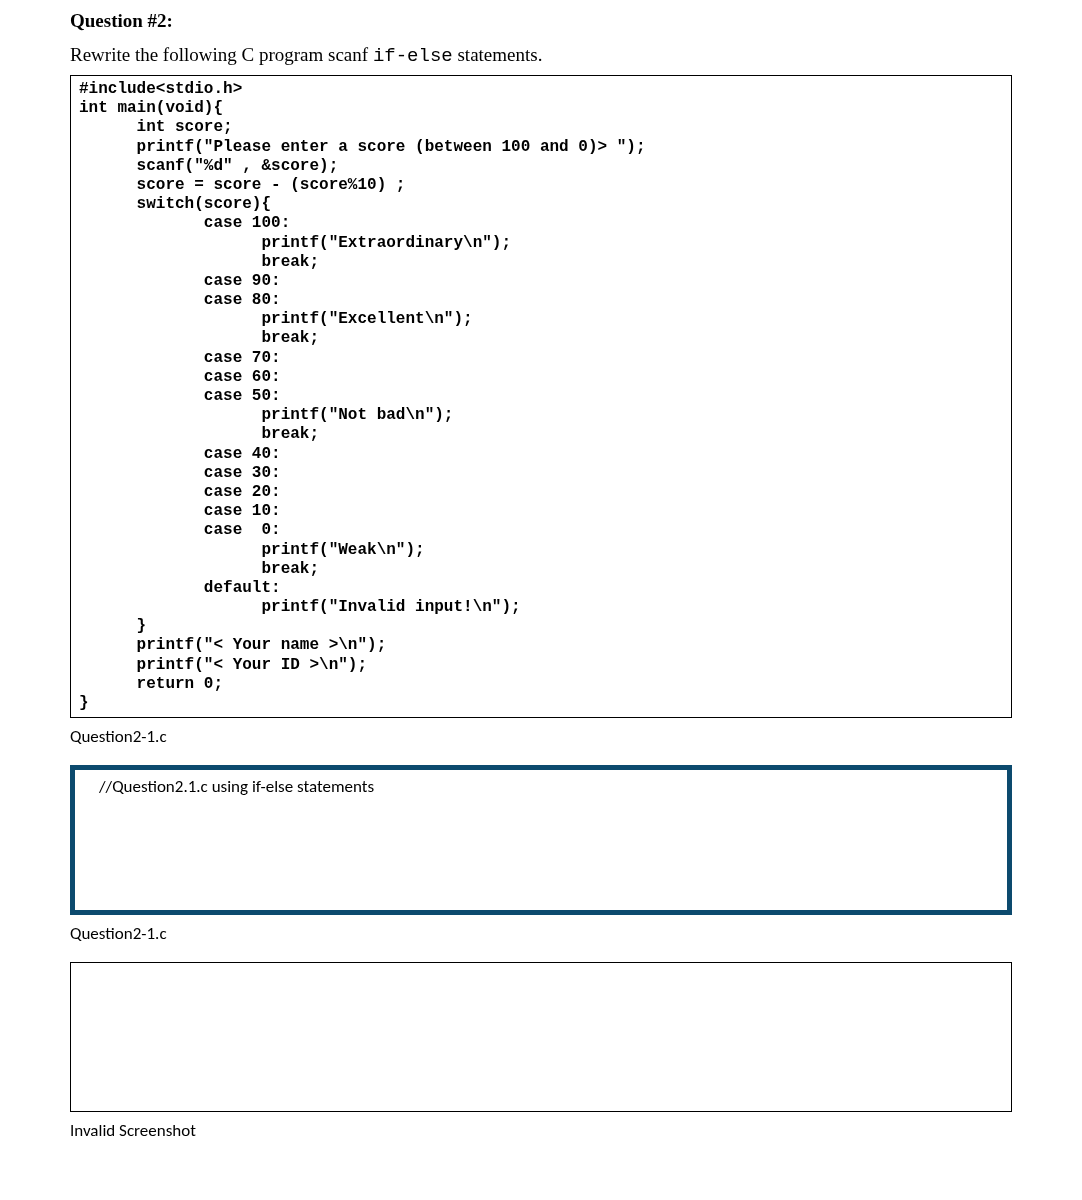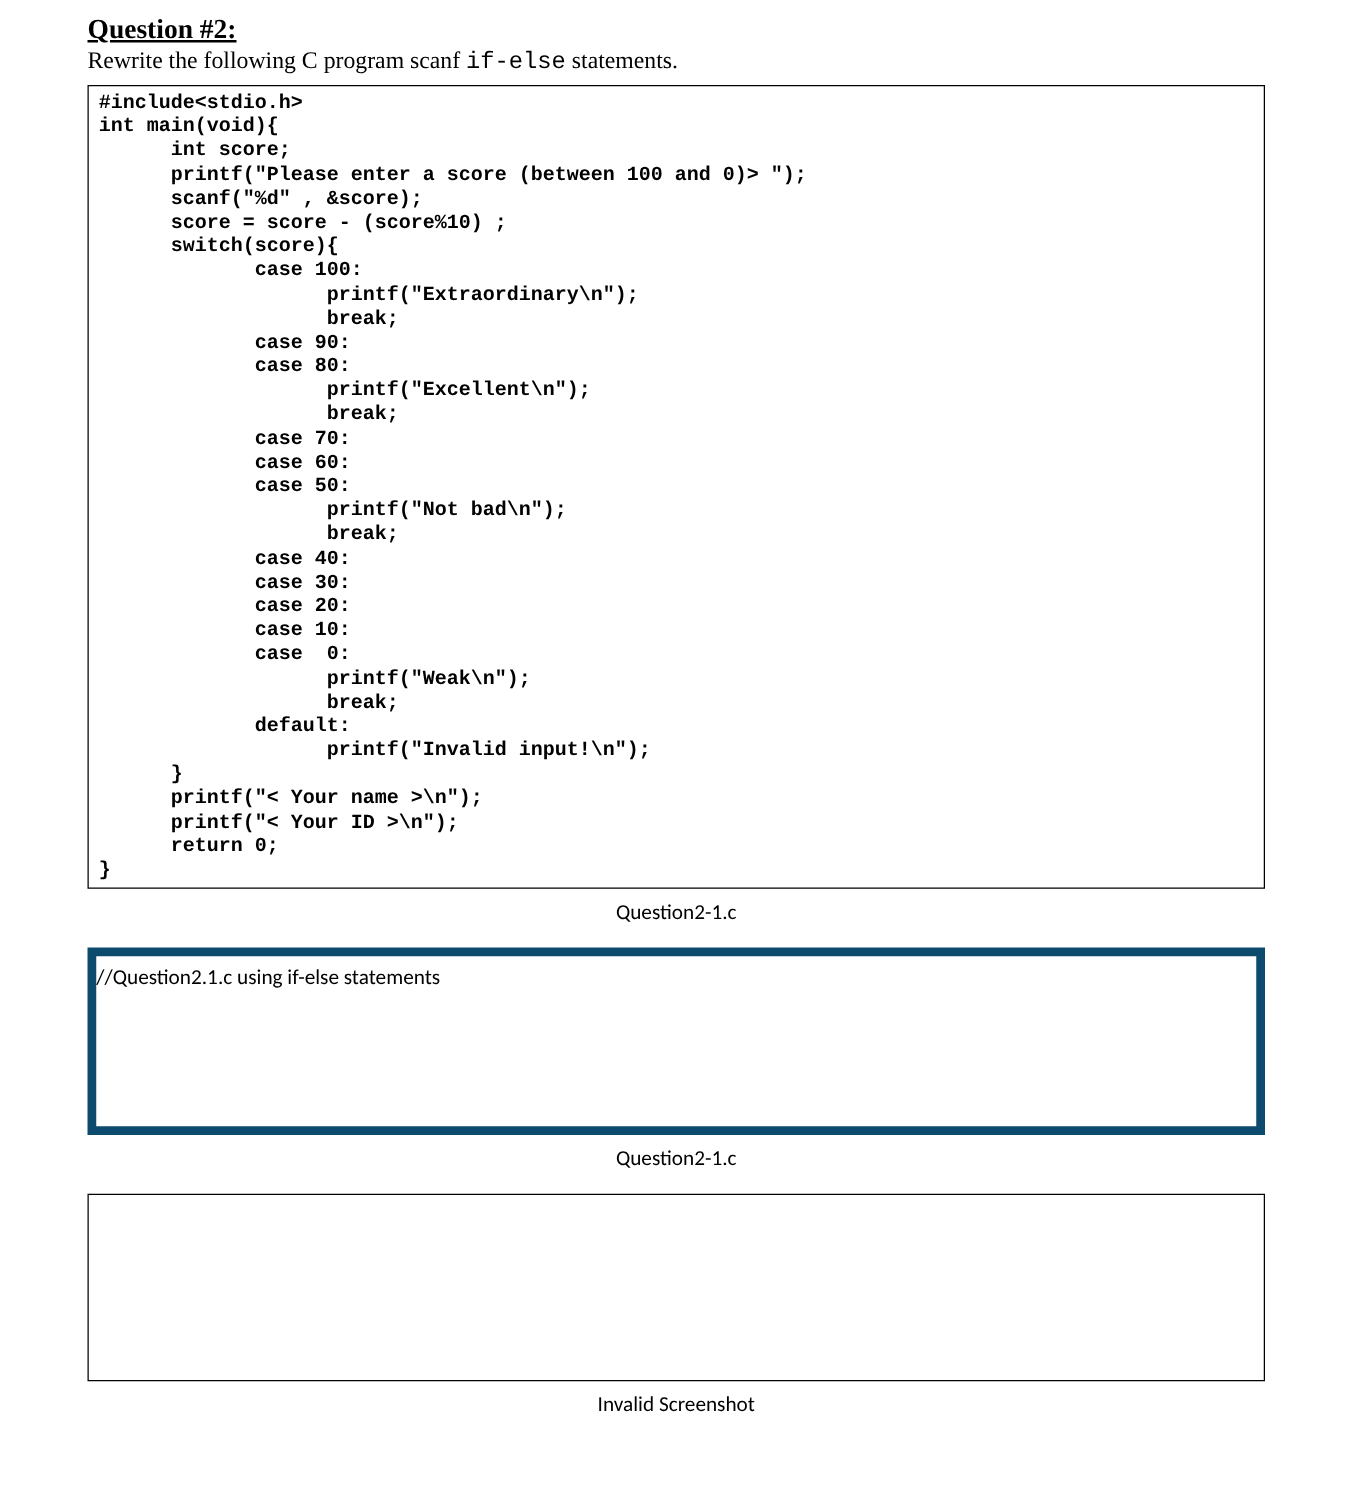--- a/index.html
+++ b/index.html
@@ -10,50 +10,48 @@
     body {
       font-family: "Times New Roman", Times, serif;
       background: #fff;
       padding: 10px 70px;
       font-size: 18px;
       color: #000;
       width: 1082px;
     }
     .question-heading {
       font-weight: bold;
-      text-decoration: underline;
-      font-size: 22px;
-      margin-bottom: 2px;
+      font-size: 19px;
+      margin-bottom: 12px;
     }
     .instruction {
       font-size: 19px;
       margin-bottom: 8px;
     }
     .mono {
       font-family: Liberation Mono, monospace;
     }
     .code-box {
       border: 1px solid #000;
       padding: 4px 8px;
       font-family: "Courier New", Courier, monospace;
       font-size: 16px;
       line-height: 1.2;
       white-space: pre;
       overflow: hidden;
       font-weight: bold;
     }
     .caption {
-      text-align: center;
       font-family: Calibri, Arial, sans-serif;
       font-size: 17px;
       margin: 8px 0 18px 0;
     }
     .answer-box {
-      border: 7px solid #0c4a6e;
-      padding: 6px 0;
+      border: 5px solid #0c4a6e;
+      padding: 6px 24px;
       font-family: Calibri, Arial, sans-serif;
       font-size: 17px;
       min-height: 150px;
       margin-top: 4px;
     }
     .output-box {
       border: 1px solid #000;
       min-height: 150px;
       margin-top: 4px;
     }

